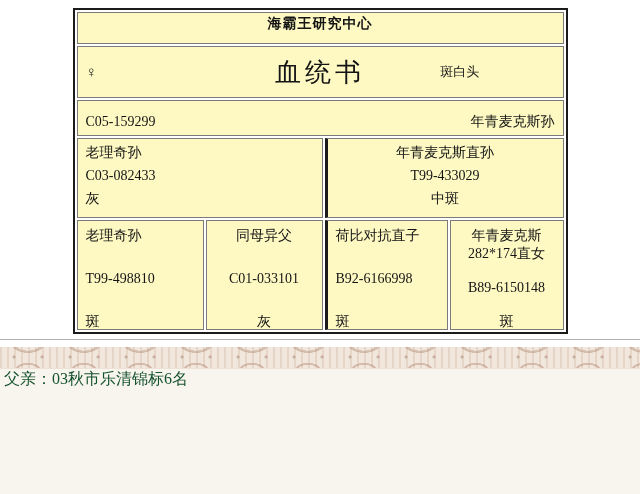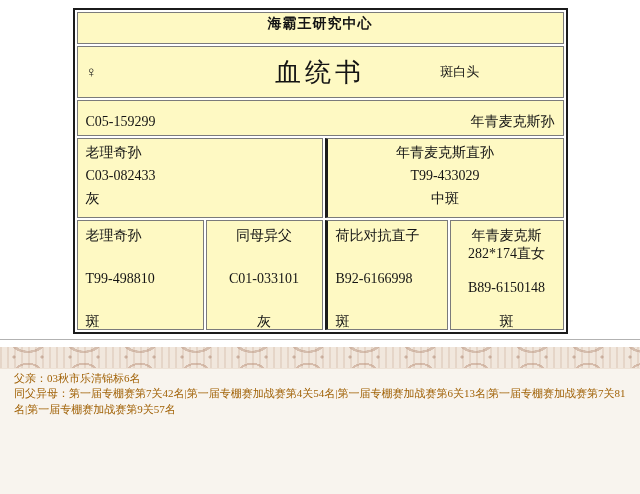--- a/index.html
+++ b/index.html
@@ -42,22 +42,22 @@
     background-image:
       radial-gradient(ellipse 18px 11px at 50% 115%, rgba(191,152,129,0) 58%, rgba(191,152,129,0.55) 60% 74%, rgba(191,152,129,0) 76%),
       radial-gradient(ellipse 24px 14px at 50% -18%, rgba(180,140,118,0) 52%, rgba(180,140,118,0.45) 54% 68%, rgba(180,140,118,0) 70%),
       radial-gradient(circle 3px at 14px 10px, rgba(170,128,106,0.5) 0 45%, rgba(170,128,106,0) 60%),
       repeating-linear-gradient(90deg, rgba(203,173,152,0.30) 0 2px, rgba(241,231,221,0) 2px 7px);
     background-size:56px 21px,56px 21px,28px 21px,14px 21px;
     background-repeat:repeat-x;
     border-bottom:1px solid #eee2d6;
   }
   .results{
-    padding:2px 2px 0 14px;
-    font-size:11px;line-height:15.4px;color:#a16207;
+    padding:2px 2px 0 4px;
+    font-size:16px;line-height:15.4px;color:#14532d;
     word-break:break-all;
   }
 </style>
 </head>
 <body>
 
 <table class="pedigree">
   <colgroup>
     <col style="width:127px">
       <col style="width:117px">
@@ -133,15 +133,14 @@
 </tbody>
   </table>
 
 <div class="sep-line"></div>
 <div class="gap-white"></div>
 
 <div class="lower">
   <div class="ornament"></div>
   <div class="results">
     <div>父亲：03秋市乐清锦标6名</div>
-    <div>同父异母：第一届专棚赛第7关42名|第一届专棚赛加战赛第4关54名|第一届专棚赛加战赛第6关13名|第一届专棚赛加战赛第7关81名|第一届专棚赛加战赛第9关57名</div>
   </div>
 </div>
 
 </body></html>

